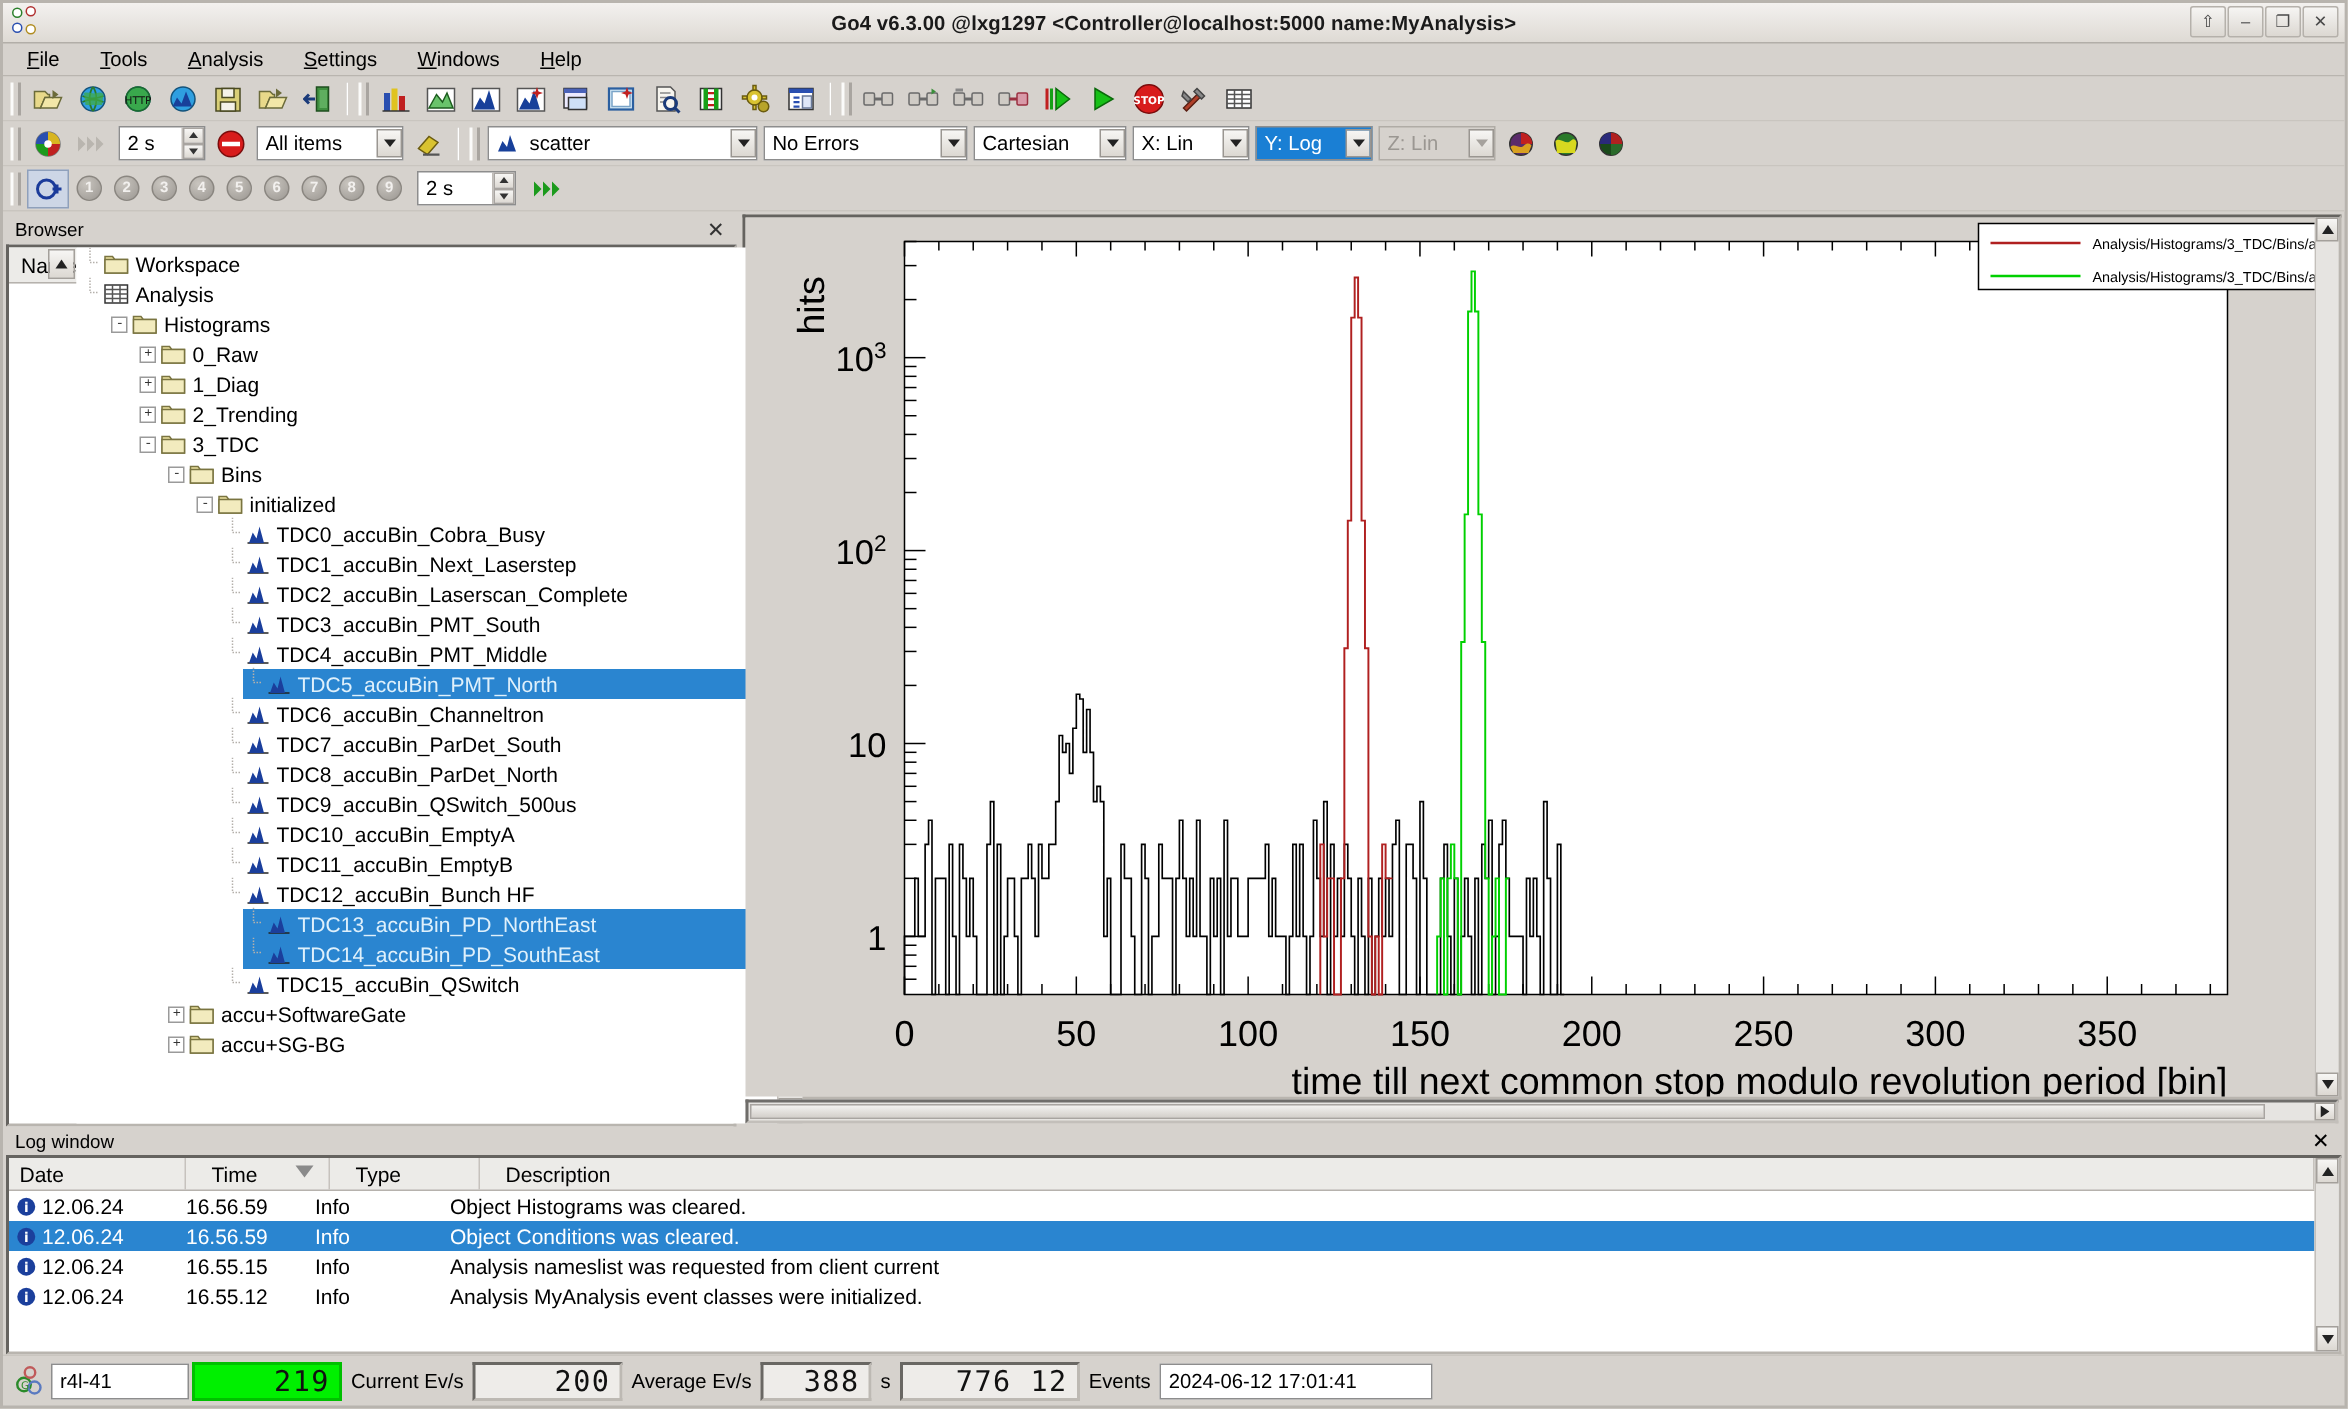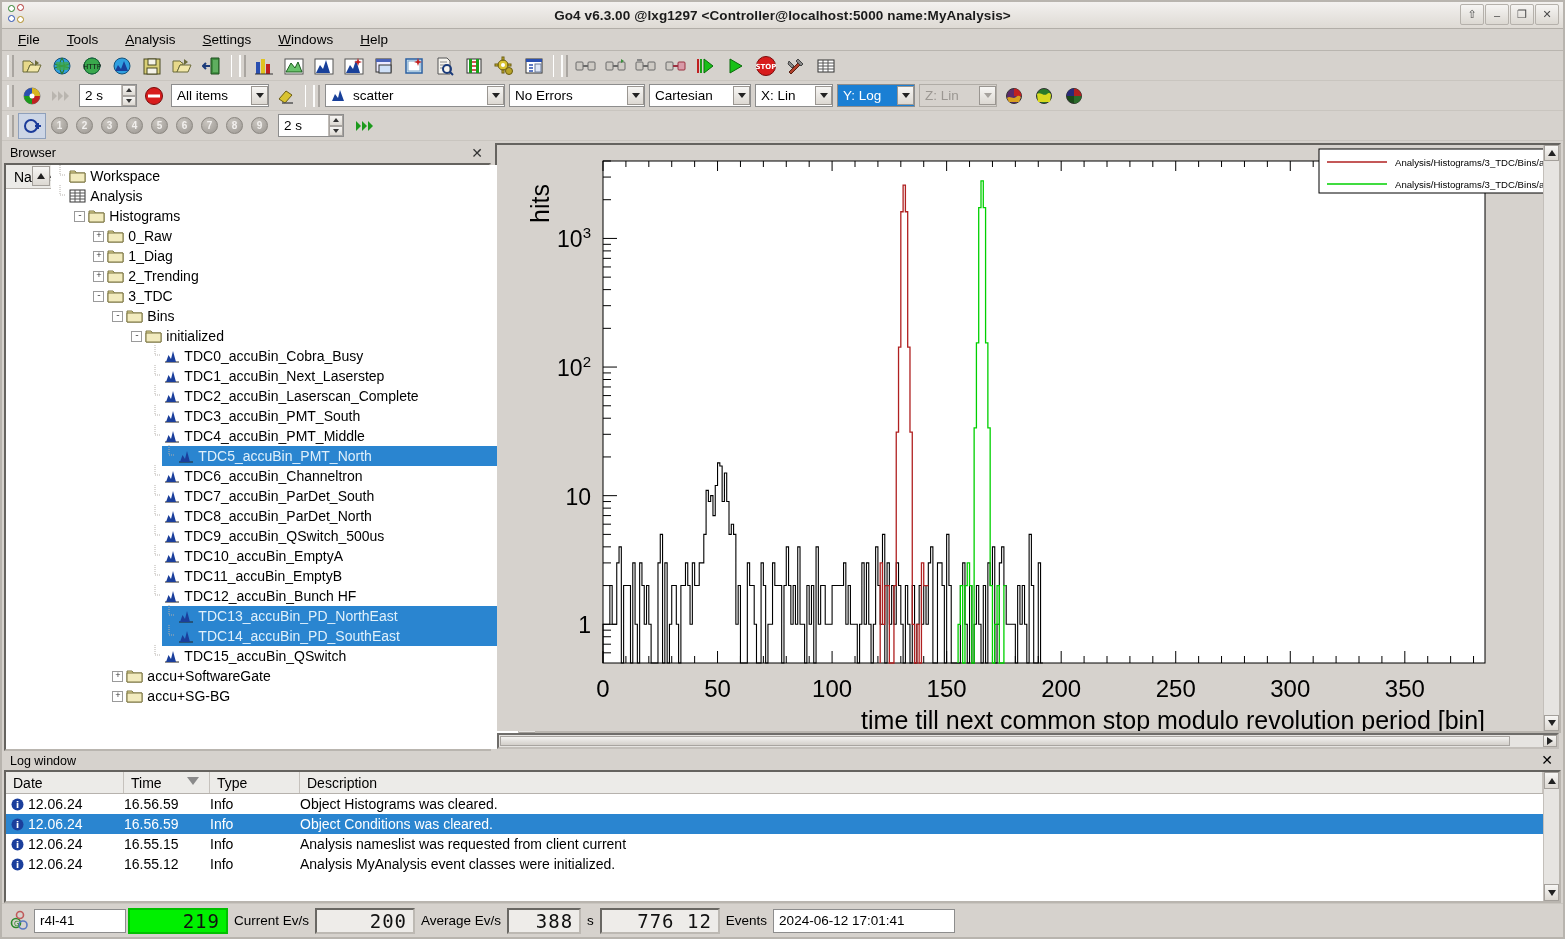--- a/index.html
+++ b/index.html
@@ -228,21 +228,21 @@
   .padhsb { height:16px;flex:0 0 16px;background:#e6e4e1;border-top:1px solid #c3bfba;
             display:flex;align-items:center;position:relative; margin:0 2px 2px 2px;
             border:2px inset #c3bfba;}
   
   .logdock { flex:0 0 152px; display:flex; flex-direction:column; padding:0 2px; }
   .logtitle { height:19px;flex:0 0 19px;display:flex;align-items:center;
               font-size:12.5px;padding-left:6px;position:relative;}
   .logtitle .x{position:absolute;right:8px;top:1px;font-size:14px;}
   .logbody{flex:1 1 auto;display:flex;min-height:0;border:2px inset #b9b5af;background:#fff;}
   .logtbl{flex:1 1 auto;min-width:0;}
-  .loghdr{height:22px;display:flex;background:#ecebe8;border-bottom:1px solid #b6b2ad;font-size:14px;}
+  .loghdr{height:22px;display:flex;background:#ecebe8;border-bottom:1px solid #b6b2ad;font-size:14px;gap:10px;}
   .loghdr div{display:flex;align-items:center;padding-left:7px;border-right:1px solid #c6c2bd;position:relative;}
   .loghdr .c1{width:118px;flex:0 0 118px;}
   .loghdr .c2{width:86px;flex:0 0 86px;}
   .loghdr .c3{width:90px;flex:0 0 90px;}
   .loghdr .c4{flex:1 1 auto;}
   .sortmark{position:absolute;right:10px;top:5px;width:0;height:0;
     border-left:6px solid transparent;border-right:6px solid transparent;border-top:8px solid transparent;
     box-sizing:border-box;}
   .logrow{height:20px;display:flex;align-items:center;font-size:14px;}
   .logrow.sel{background:#2a85d0;color:#fff;}

